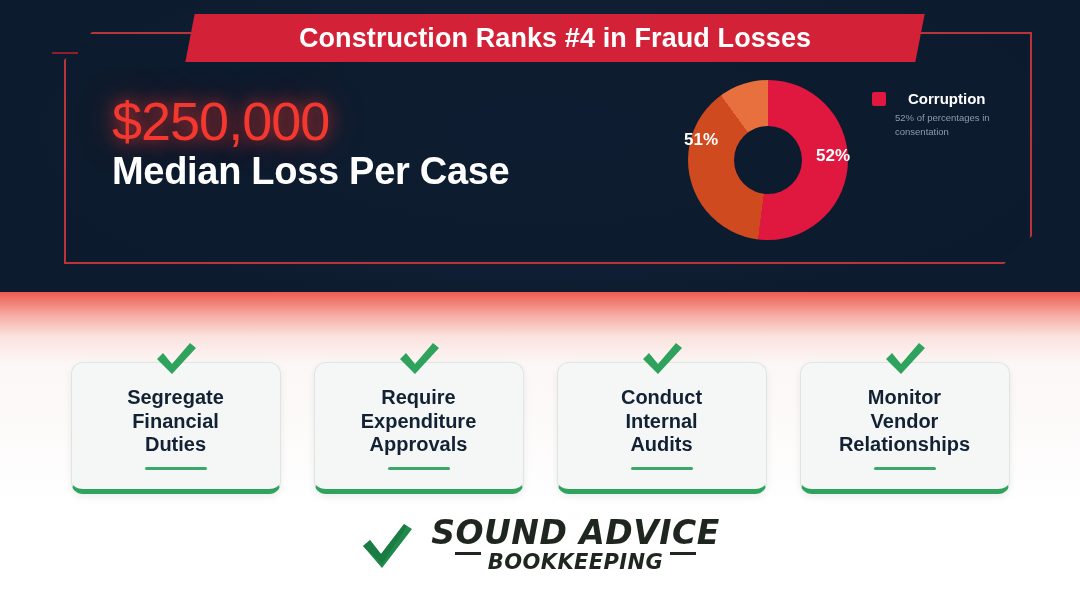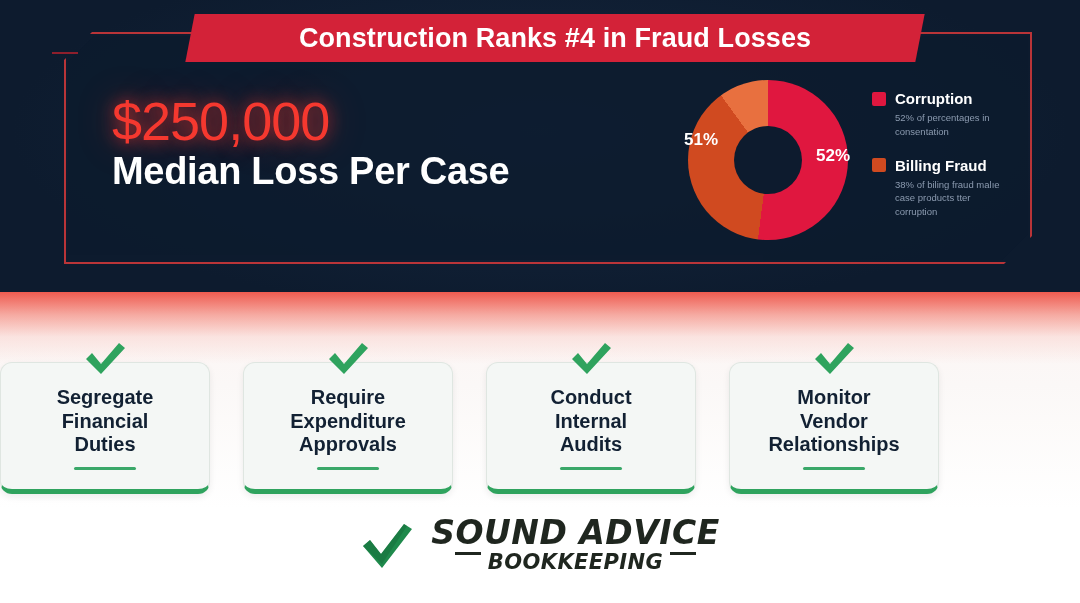--- a/index.html
+++ b/index.html
@@ -81,21 +81,21 @@
     position:absolute; left:46px; top:46px; width:68px; height:68px;
     border-radius:50%; background:#0d1b2e;
   }
   .pct { position:absolute; color:#fff; font-size:17px; font-weight:700; }
   .pct-52 { right:-2px; top:66px; }
   .pct-38 { left:-4px; top:50px; }
 
   
   .legend { position:absolute; left:872px; top:90px; width:140px; z-index:7; }
   .legend-item { margin-bottom:18px; }
-  .legend-head { display:flex; align-items:center; gap:9px; }
+  .legend-head { display:flex; align-items:center; gap:22px; }
   .swatch { width:14px; height:14px; border-radius:2px; flex:none; }
   .legend-title { color:#ffffff; font-size:15px; font-weight:700; }
   .legend-sub {
     margin-top:4px; margin-left:23px;
     color:#8c9bb0; font-size:9.5px; line-height:1.45;
   }
 
   
   .glow {
     position:absolute; left:0; top:292px; width:1080px; height:72px;
@@ -104,21 +104,21 @@
   }
   .body-bg {
     position:absolute; left:0; top:292px; width:1080px; height:311px;
     background:linear-gradient(to bottom, #fdf4f2 0%, #fbf8f7 30%, #ffffff 70%);
     z-index:2;
   }
 
   
   .cards {
     position:absolute; left:0; top:362px; width:1080px; height:140px;
-    display:flex; justify-content:flex-start; gap:33px; z-index:6;
+    display:flex; justify-content:center; gap:33px; z-index:6;
   }
   .card {
     position:relative; width:210px; height:132px;
     background:#f4f7f5;
     border:1px solid #dfe6e1;
     border-bottom:5px solid #2fa35e;
     border-radius:12px;
     display:flex; flex-direction:column; align-items:center; justify-content:center;
     box-shadow:0 3px 7px rgba(0,0,0,.07);
   }
@@ -183,27 +183,20 @@
       <div class="pct pct-38">51%</div>
     </div>
 
     <div class="legend">
       <div class="legend-item">
         <div class="legend-head">
           <div class="swatch" id="sw0" style="background: rgb(224, 23, 63);"></div>
           <div class="legend-title">Corruption</div>
         </div>
         <div class="legend-sub">52% of percentages in consentation</div>
-      </div>
-      <div class="legend-item">
-        <div class="legend-head">
-          <div class="swatch" id="sw1" style="background: rgb(208, 74, 32);"></div>
-          <div class="legend-title">Billing Fraud</div>
-        </div>
-        <div class="legend-sub">38% of biling fraud malıe case products tter corruption</div>
       </div>
     </div>
   </div>
 
   <div class="body-bg"></div>
   <div class="glow"></div>
 
   <div class="cards" id="cards">
       <div class="card">
         <svg class="check" viewBox="0 0 44 34">

